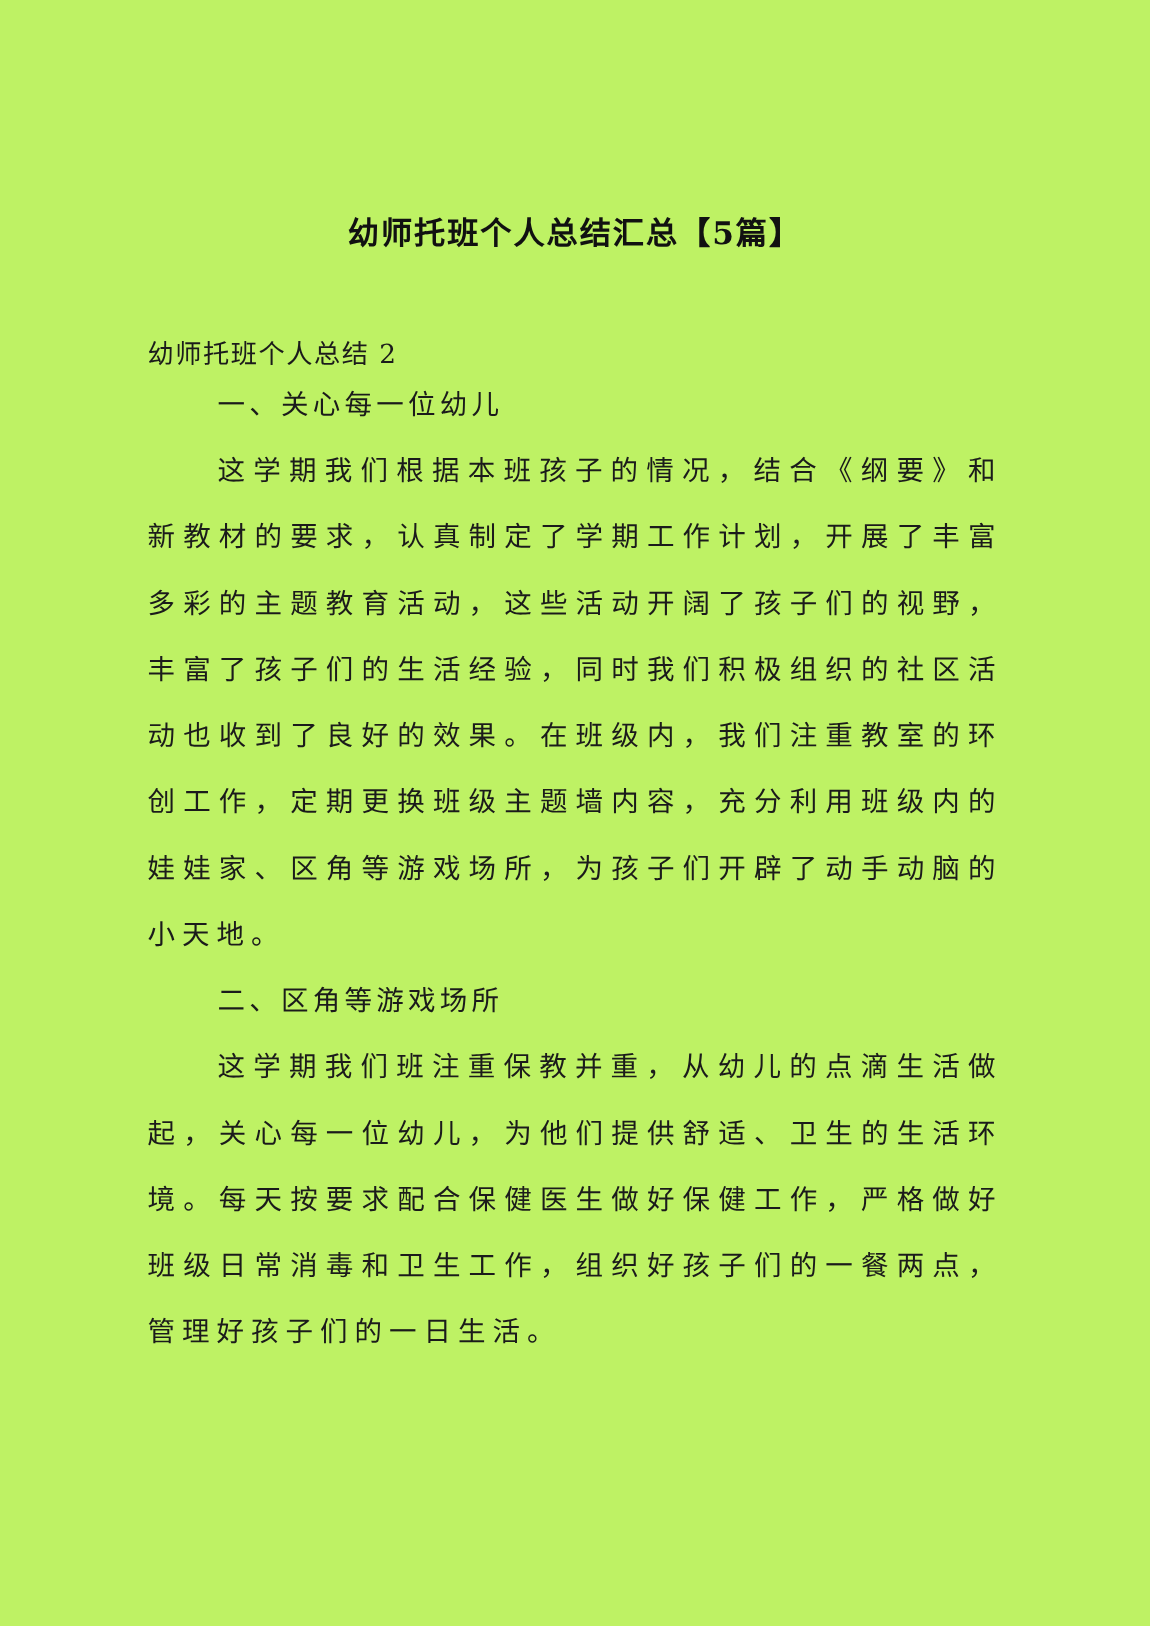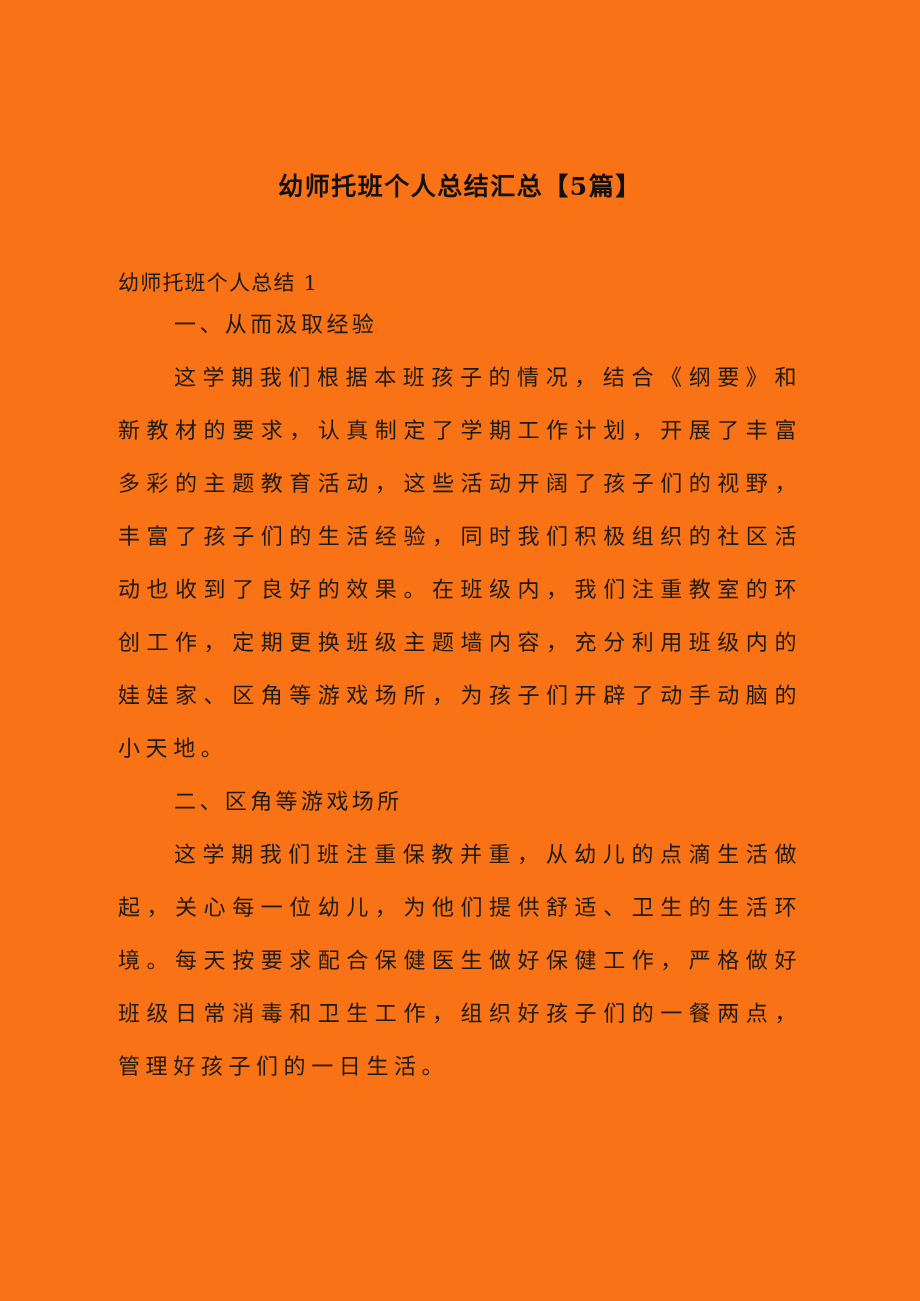--- a/index.html
+++ b/index.html
@@ -7,21 +7,21 @@
     margin: 0;
     padding: 0;
     background: #ffffff;
   }
 
   .page {
     position: relative;
     width: 920px;
     height: 1301px;
     margin: 0 auto;
-    background: #f97316;
+    background: #bef264;
     box-sizing: border-box;
     overflow: hidden;
     font-family: "DejaVu Serif", "Liberation Serif", serif;
     color: #1b1b1b;
     -webkit-font-smoothing: antialiased;
   }
 
   .doc-body {
     position: absolute;
     left: 118px;
@@ -83,24 +83,24 @@
 </style>
 </head>
 <body>
 
 <div class="page">
 
   <div class="doc-body">
 
     <h1 class="doc-title">幼师托班个人总结汇总【5篇】</h1>
 
-    <p class="doc-subheading">幼师托班个人总结 1</p>
+    <p class="doc-subheading">幼师托班个人总结 2</p>
 
     <div id="paragraph-container">
-        <p class="section-heading">一、从而汲取经验</p>
+        <p class="section-heading">一、关心每一位幼儿</p>
         <p class="para">这学期我们根据本班孩子的情况，结合《纲要》和新教材的要求，认真制定了学期工作计划，开展了丰富多彩的主题教育活动，这些活动开阔了孩子们的视野，丰富了孩子们的生活经验，同时我们积极组织的社区活动也收到了良好的效果。在班级内，我们注重教室的环创工作，定期更换班级主题墙内容，充分利用班级内的娃娃家、区角等游戏场所，为孩子们开辟了动手动脑的小天地。</p>
         <p class="section-heading">二、区角等游戏场所</p>
         <p class="para">这学期我们班注重保教并重，从幼儿的点滴生活做起，关心每一位幼儿，为他们提供舒适、卫生的生活环境。每天按要求配合保健医生做好保健工作，严格做好班级日常消毒和卫生工作，组织好孩子们的一餐两点，管理好孩子们的一日生活。</p>
       </div>
 
   </div>
 
 </div>
 
 </body></html>

